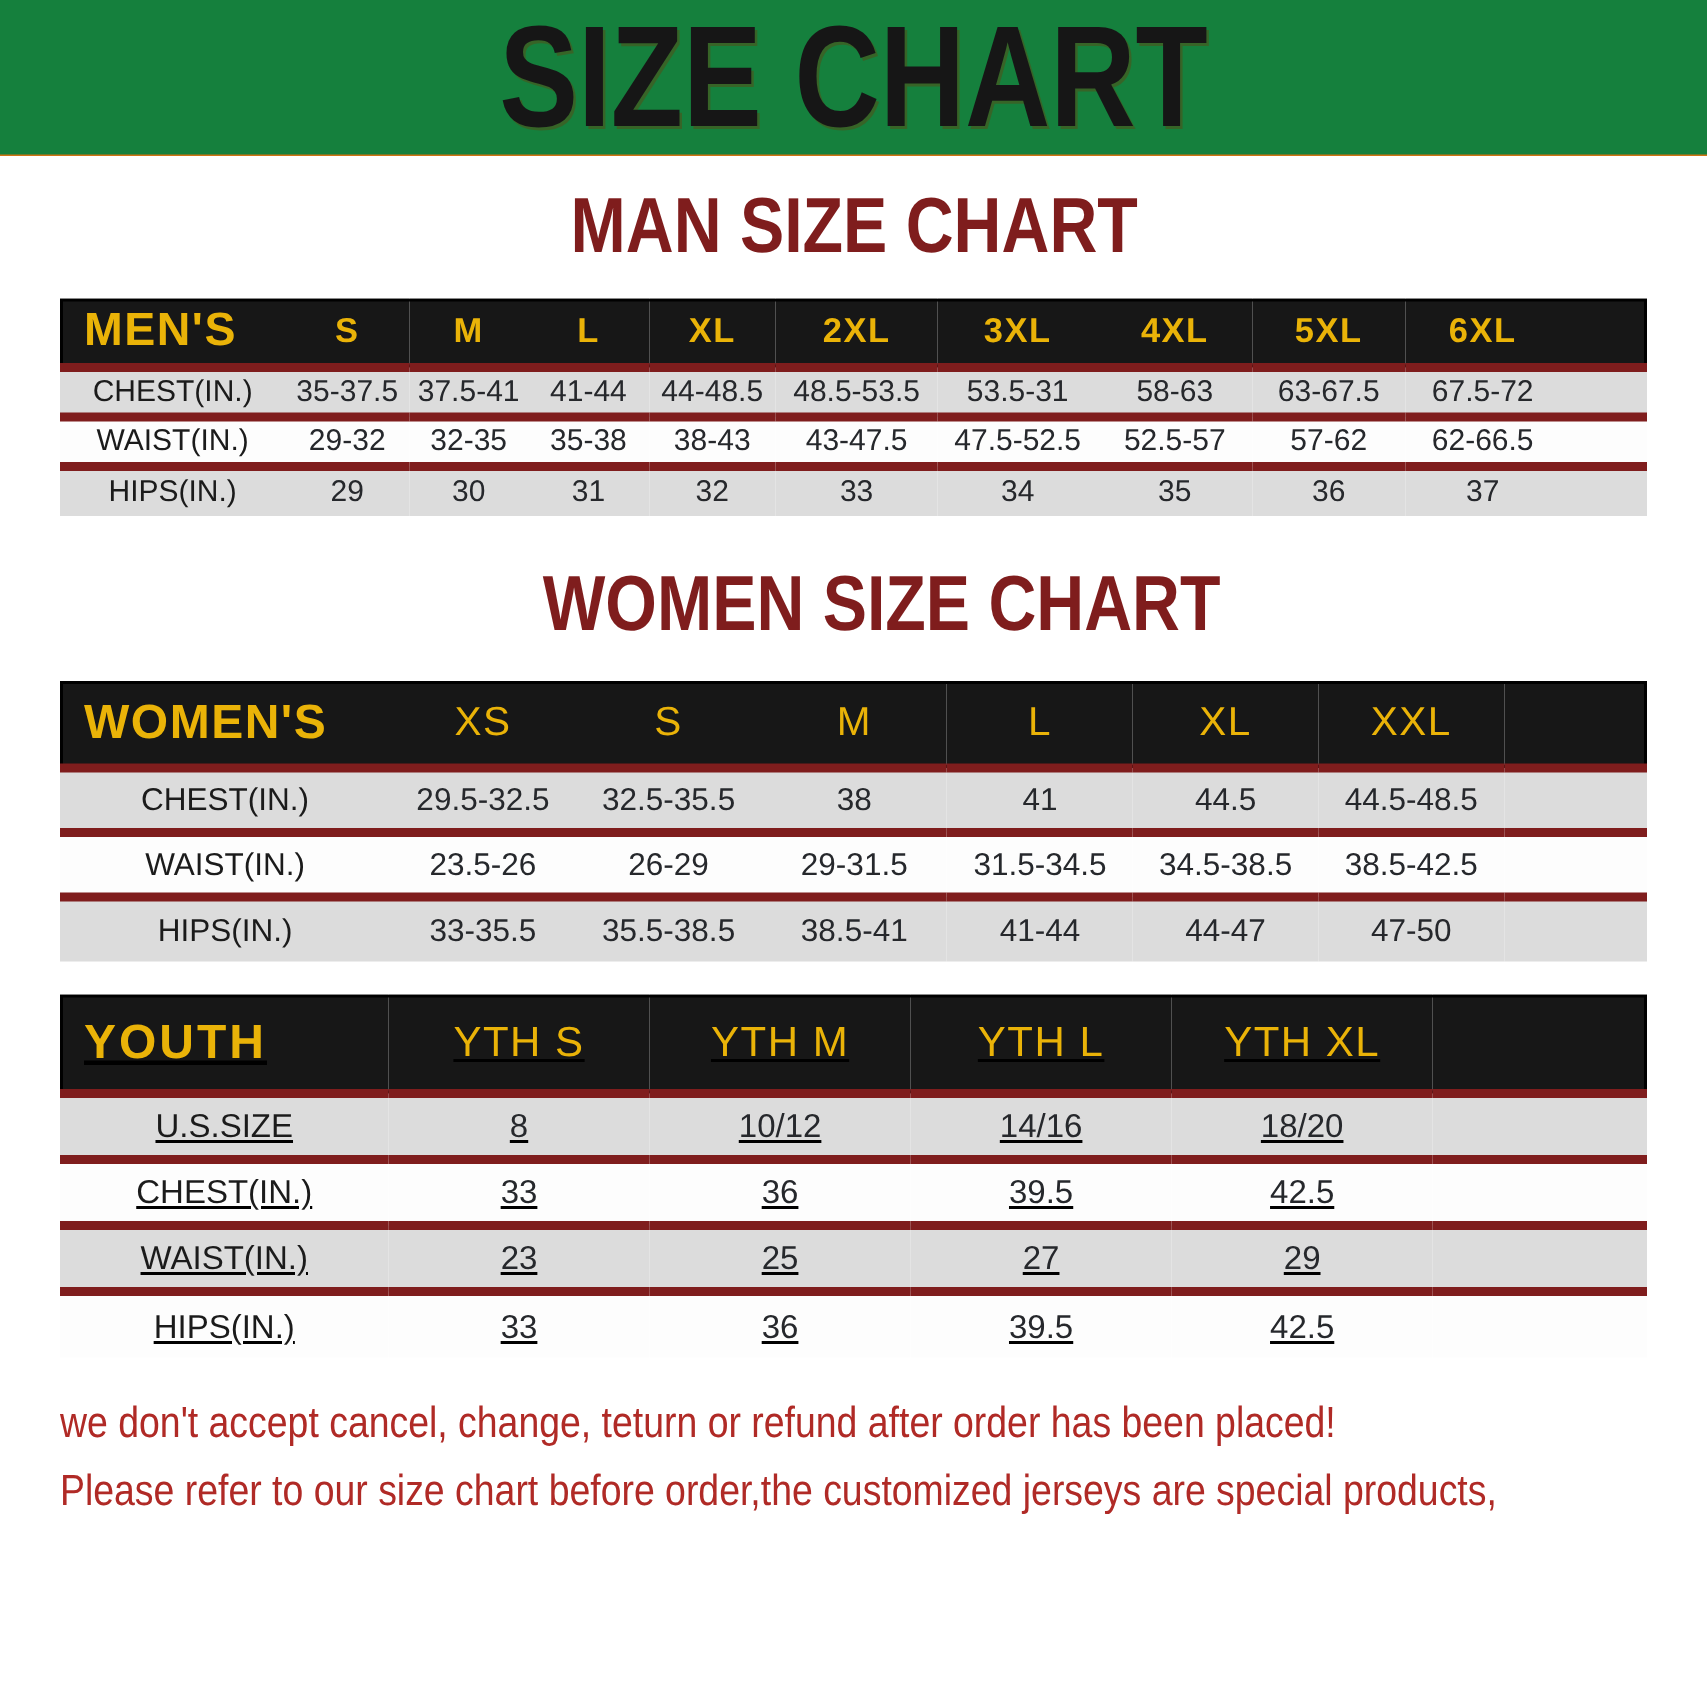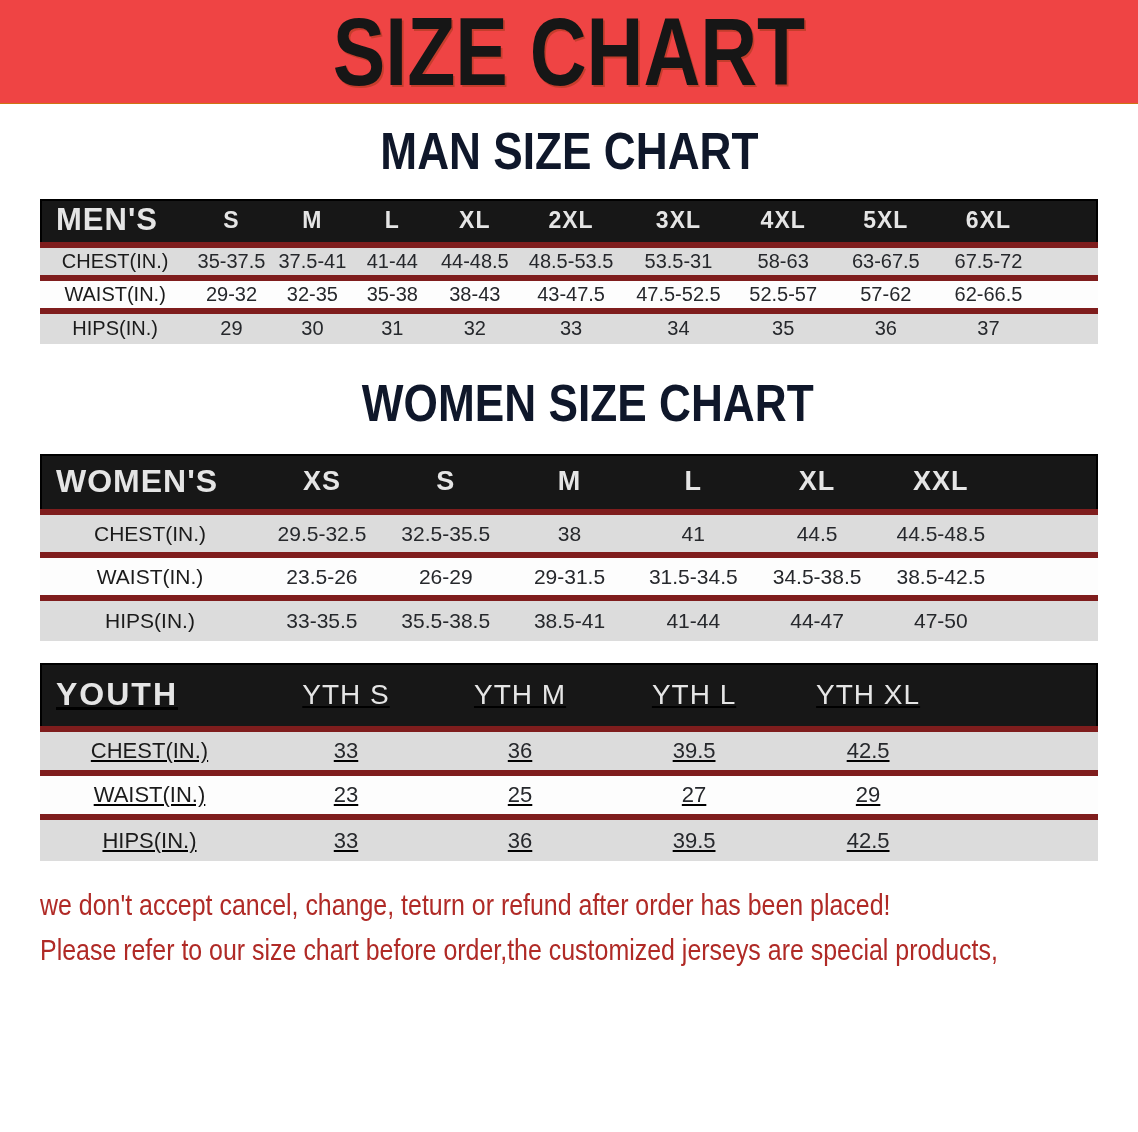--- a/index.html
+++ b/index.html
@@ -7,57 +7,57 @@
   body {
     width: 1138px; height: 1132px;
     background: #ffffff;
     font-family: "Liberation Sans", sans-serif;
     overflow: hidden;
   }
 
   
   .banner {
     width: 100%; height: 104px;
-    background: #ef4444;
+    background: #15803d;
     display: flex; align-items: center; justify-content: center;
     border-bottom: 1px solid #cf7414;
   }
   .banner-title {
     display: inline-block;
     font-size: 96px; font-weight: bold; line-height: 1;
     color: #161616;
     transform: scaleX(0.82);
     letter-spacing: 0px;
     text-shadow: 2px 2px 0 rgba(120,50,0,0.35);
   }
 
   
   .section-heading {
-    margin: 0; text-align: center; color: #0f172a;
+    margin: 0; text-align: center; color: #7f1d1d;
   }
   .section-heading span {
     display: inline-block;
     font-size: 52px; font-weight: bold; line-height: 1.05;
     transform: scaleX(0.85);
     white-space: nowrap;
   }
   .heading-men   { margin-top: 20px; }
   .heading-women { margin-top: 32px; padding-left: 38px; }
   .heading-youth { margin-top: 46px; }
 
   
   table.size-table {
     width: 1058px;
     margin: 18px auto 0;
     border-collapse: collapse;
     table-layout: fixed;
   }
   table.size-table thead tr {
     background: #171717;
-    color: #e5e5e5;
+    color: #eab308;
     border-bottom: 3px solid #ffffff;
     box-shadow: inset 0 0 0 2px #000;
   }
   table.size-table tbody tr { border-top: 6px solid #7f1d1d; }
   table.size-table tbody tr:nth-child(odd)  { background: #DCDCDC; }
   table.size-table tbody tr:nth-child(even) { background: #FDFDFD; }
 
   th.corner {
     text-align: left; padding-left: 16px;
     font-weight: bold; letter-spacing: 1px; white-space: nowrap;
@@ -76,21 +76,21 @@
   table.men th.corner  { font-size: 31px; }
   table.men th.colhead { font-size: 23px; }
   table.men th.rowlabel { font-size: 20px; }
   table.men td.val      { font-size: 20px; }
 
   
   table.women { margin-top: 24px; }
   table.women thead tr { height: 58px; }
   table.women tbody tr { height: 43px; }
   table.women th.corner  { font-size: 32px; }
-  table.women th.colhead { font-size: 27px; font-weight: bold; }
+  table.women th.colhead { font-size: 27px; font-weight: normal; }
   table.women th.rowlabel { font-size: 21px; }
   table.women td.val      { font-size: 21px; }
 
   
   table.youth { margin-top: 22px; text-decoration: underline; }
   table.youth thead tr { height: 66px; }
   table.youth tbody tr { height: 44px; }
   table.youth th.corner  { font-size: 32px; letter-spacing: 2px; }
   table.youth th.colhead { font-size: 28px; font-weight: normal; }
   table.youth th.rowlabel { font-size: 22px; }
@@ -274,20 +274,28 @@
             <th class="corner">YOUTH</th>
             <th class="colhead">YTH S</th>
             <th class="colhead">YTH M</th>
             <th class="colhead">YTH L</th>
             <th class="colhead">YTH XL</th>
             <th class="spacer"></th>
           </tr>
         </thead>
       <tbody>
           <tr>
+            <th class="rowlabel">U.S.SIZE</th>
+            <td class="val">8</td>
+            <td class="val">10/12</td>
+            <td class="val">14/16</td>
+            <td class="val">18/20</td>
+            <td class="spacer"></td>
+          </tr>
+          <tr>
             <th class="rowlabel">CHEST(IN.)</th>
             <td class="val">33</td>
             <td class="val">36</td>
             <td class="val">39.5</td>
             <td class="val">42.5</td>
             <td class="spacer"></td>
           </tr>
           <tr>
             <th class="rowlabel">WAIST(IN.)</th>
             <td class="val">23</td>

